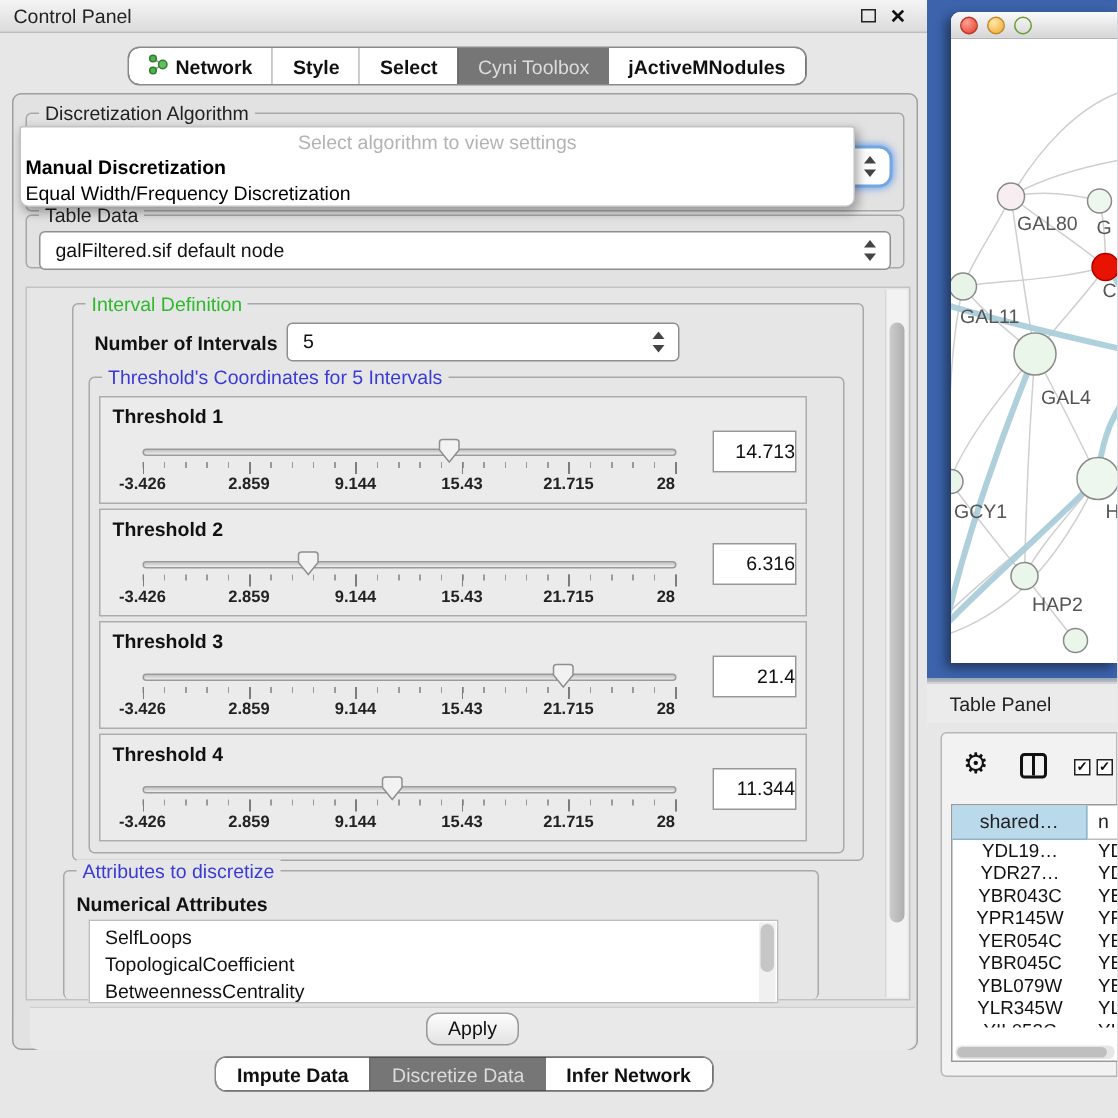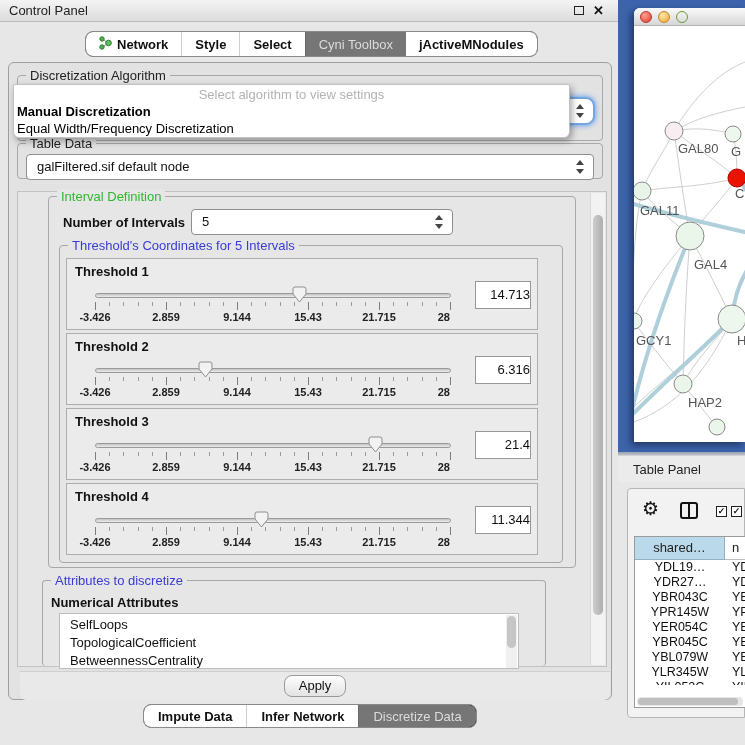--- a/index.html
+++ b/index.html
@@ -174,21 +174,21 @@
     <div class="group" style="left:8px;top:80px;width:586px;height:36px;">
       <span class="gtitle">Table Data</span>
       <div class="combo" style="left:8px;top:10px;width:568px;">
         <span class="cval">galFiltered.sif default node</span>
         <span class="spin"></span>
       </div>
     </div>
 
     <div class="scrollpanel">
 
-      <div class="group" style="left:30px;top:4px;width:528px;height:372px;">
+      <div class="group" style="left:30px;top:10px;width:528px;height:372px;">
         <span class="gtitle green onpanel">Interval Definition</span>
 
         <span style="position:absolute;left:14px;top:18px;font-size:13px;font-weight:bold;color:#111;">Number of Intervals</span>
         <div class="combo" style="left:142px;top:12px;width:262px;">
           <span class="cval">5</span>
           <span class="spin"></span>
         </div>
 
         <div class="group" style="left:10px;top:48px;width:504px;height:318px;">
           <span class="gtitle blue onpanel">Threshold's Coordinates for 5 Intervals</span>
@@ -287,25 +287,25 @@
 
     <div class="applystrip">
       <div class="applybtn">Apply</div>
     </div>
   </div>
 
   <div class="tabstrip" id="bottomtabs">
     <div class="tab">
       <span>Impute Data</span>
     </div>
-    <div class="tab">
-      <span>Infer Network</span>
-    </div>
     <div class="tab sel">
       <span>Discretize Data</span>
+    </div>
+    <div class="tab">
+      <span>Infer Network</span>
     </div>
   </div>
 
   <div class="blueframe"></div>
   <div class="frameshadow"></div>
   <div class="macwin">
     <div class="mactitle">
       <span class="light lt-red"></span>
       <span class="light lt-yel"></span>
       <span class="light lt-grn"></span>

